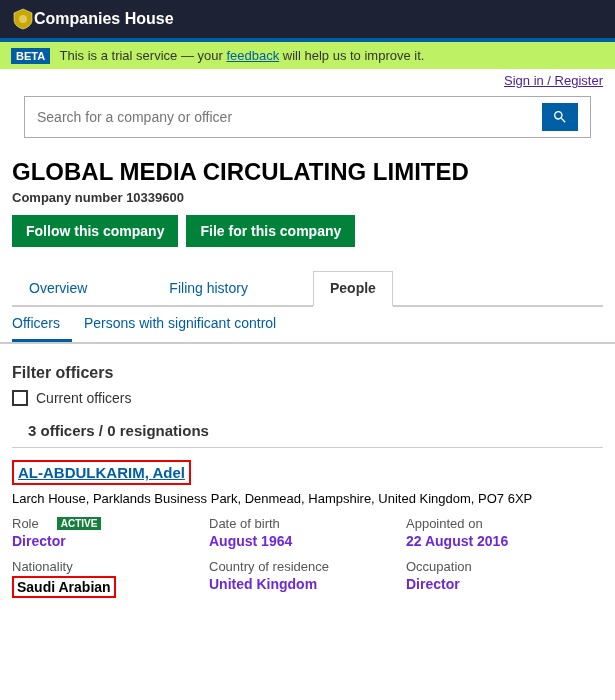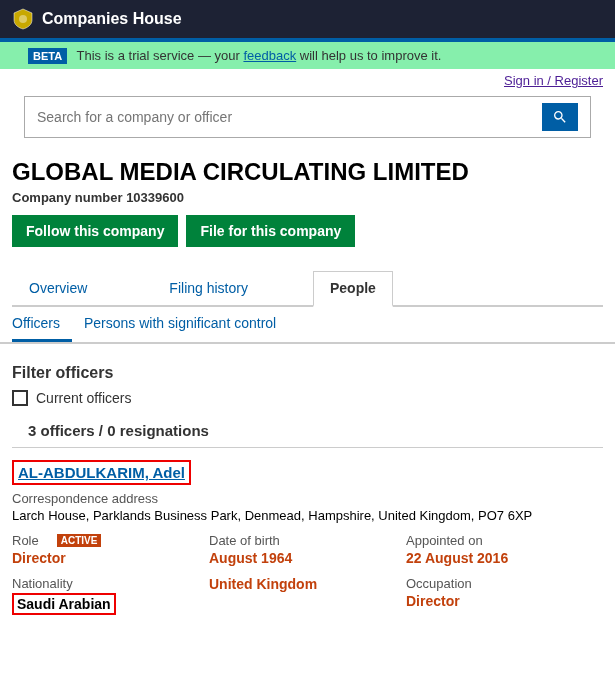--- a/index.html
+++ b/index.html
@@ -8,33 +8,32 @@
     
     .header {
       background: #1d2234;
       padding: 8px 12px;
       display: flex;
       align-items: center;
     }
     .header-logo {
       display: flex;
       align-items: center;
-      gap: 8px;
     }
     .header-title {
       color: #fff;
       font-size: 16px;
       font-weight: bold;
     }
 
     
     .beta-banner {
-      background: #86efac;
+      background: #bef264;
       border-top: 4px solid #005ea5;
-      padding: 6px 28px;
+      padding: 6px 11px;
       font-size: 13px;
       color: #333;
     }
     .beta-tag {
       background: #005ea5;
       color: #fff;
       font-size: 11px;
       font-weight: bold;
       padding: 2px 5px;
       margin-right: 6px;
@@ -235,30 +234,30 @@
     .detail-col {}
     .detail-label {
       font-size: 13px;
       color: #555;
       display: flex;
       align-items: center;
       gap: 18px;
       margin-bottom: 2px;
     }
     .active-badge {
-      background: #c2410c;
+      background: #15803d;
       color: #fff;
       font-size: 10px;
       font-weight: bold;
       padding: 1px 4px;
     }
     .detail-value {
       font-size: 14px;
       font-weight: bold;
-      color: #c2410c;
+      color: #6d28d9;
     }
 
     
     .nationality-value {
       font-size: 14px;
       font-weight: bold;
       color: #000;
       display: inline-block;
       border: 2px solid #e00;
       padding: 1px 3px;
@@ -339,21 +338,20 @@
     <span>Current officers</span>
   </div>
 </div>
 
 <div class="officer-count">3 officers / 0 resignations</div>
 
 <hr class="divider">
 
 <div class="officer-card">
   <a href="#" class="officer-name">AL-ABDULKARIM, Adel</a>
-  <div class="officer-address-label">Correspondence address</div>
   <div class="officer-address">Larch House, Parklands Business Park, Denmead, Hampshire, United Kingdom, PO7 6XP</div>
 
   
   <div class="officer-details-grid">
     <div class="detail-col">
       <div class="detail-label">
         <span>Role</span>
         <span class="active-badge">ACTIVE</span>
       </div>
       <div class="detail-value">Director</div>
@@ -368,20 +366,21 @@
     </div>
   </div>
 
   
   <div class="officer-details-grid">
     <div class="detail-col">
       <div class="detail-label">Nationality</div>
       <div class="nationality-value">Saudi Arabian</div>
     </div>
     <div class="detail-col">
+      <div class="detail-label">Country of residence</div>
       <div class="detail-value">United Kingdom</div>
     </div>
     <div class="detail-col">
       <div class="detail-label">Occupation</div>
       <div class="detail-value">Director</div>
     </div>
   </div>
 </div>
 
 </body></html>

